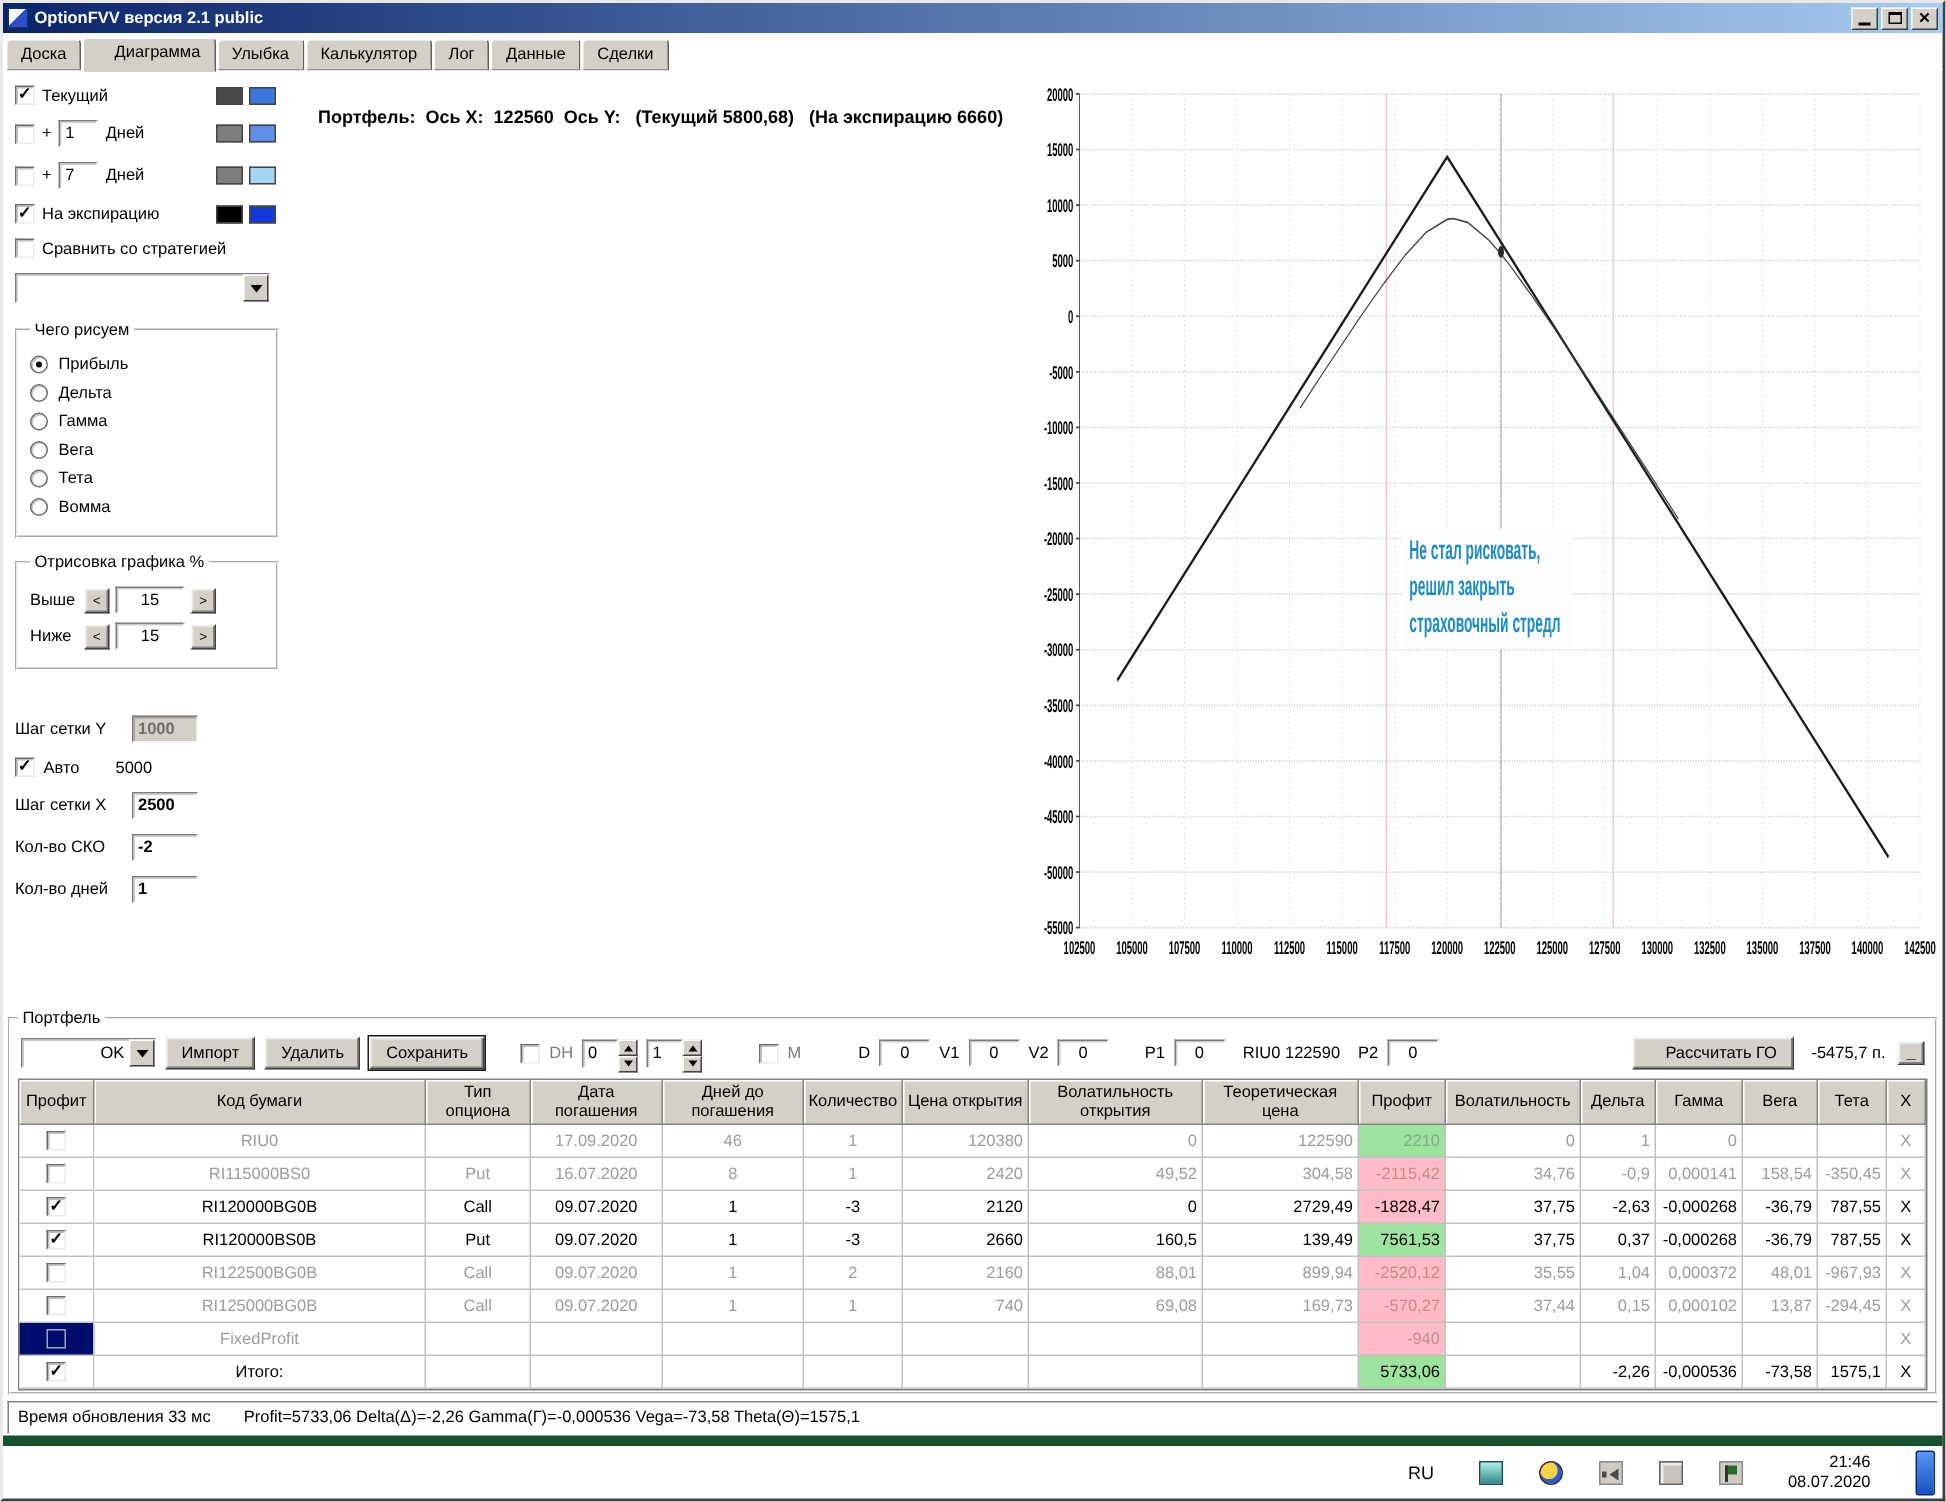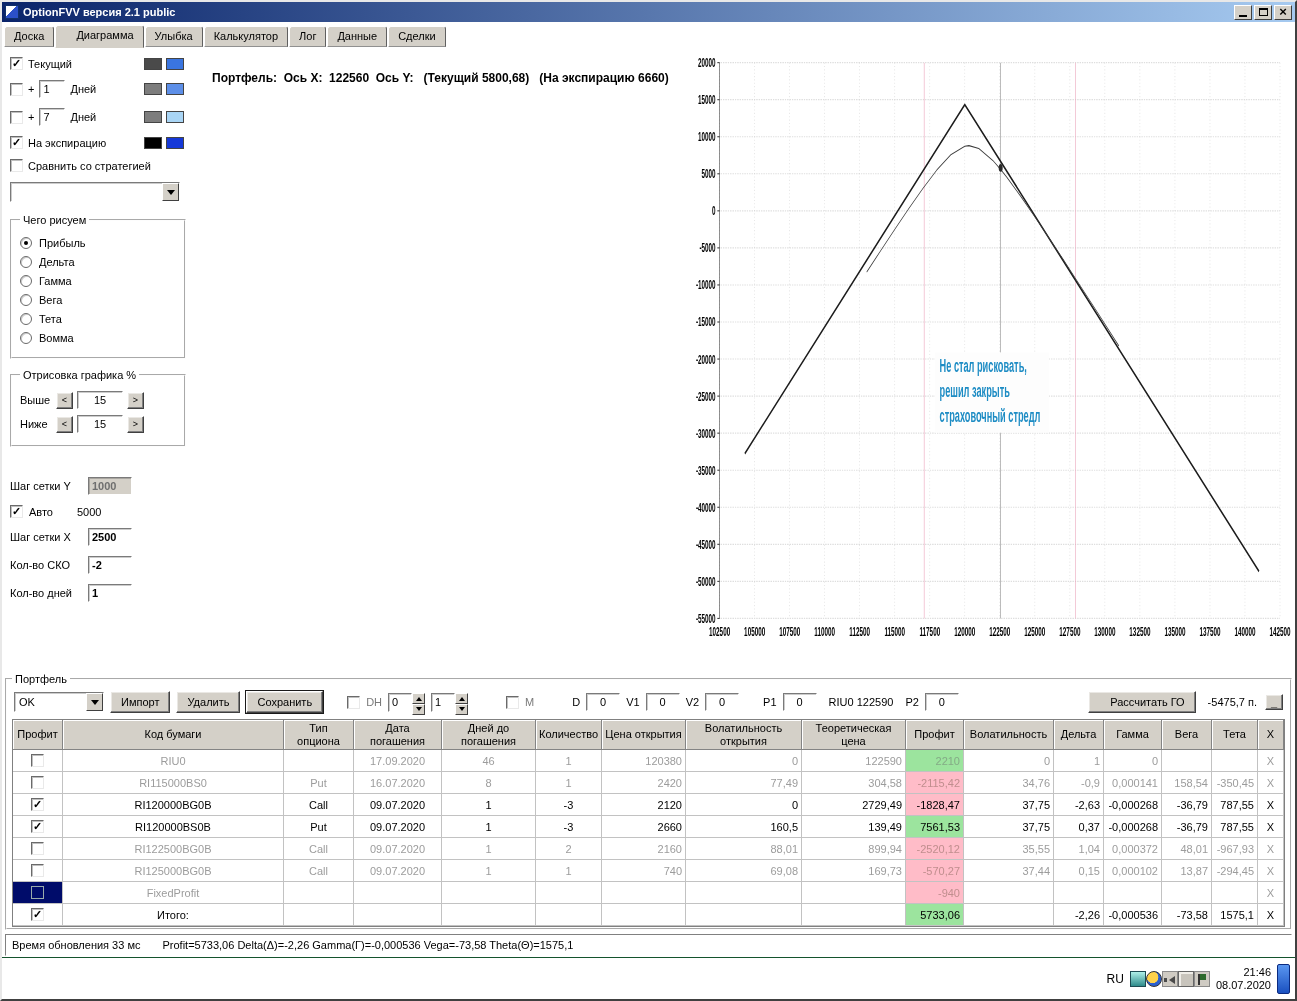--- a/index.html
+++ b/index.html
@@ -83,21 +83,21 @@
   
   .portfolio{flex:0 0 260px;height:260px;padding:1px 3px 2px 3px;}
   .portfolio fieldset{width:100%;height:100%;margin:0;padding:2px 5px 2px 5px;border:2px groove #fdfdfd;min-width:0;}
   .ptoolbar{display:flex;align-items:center;gap:6px;height:30px;padding:1px 2px;}
   .btn{background:#d4d0c8;border:1px solid;border-color:#fff #404040 #404040 #fff;
     box-shadow:inset -1px -1px 0 #808080,inset 1px 1px 0 #eae8e4;height:22px;padding:0 10px;
     font:11px "Liberation Sans",sans-serif;line-height:1;cursor:default;}
   .btn.default{outline:1px solid #1a1a1a;}
   .btn.calc{margin-left:auto;padding-left:21px;}
   .btn.tiny{width:18px;padding:0;height:16px;font-weight:bold;}
-  .preset{width:90px;}
+  .preset{width:90px;padding-left:48px;}
   .dim{color:#7a7a7a;}
   .mini{width:34px;text-align:center;}
   .spin{display:flex;align-items:stretch;height:19px;}
   .spin-in{width:24px;height:19px;text-align:left;}
   .spin-arrows{display:flex;flex-direction:column;width:13px;}
   .sa{flex:1;background:#d4d0c8;border:1px solid;border-color:#fff #404040 #404040 #fff;
     display:flex;align-items:center;justify-content:center;padding:0;}
   .tri-up-s{width:0;height:0;border:3px solid transparent;border-bottom:4px solid #000;margin-bottom:2px;}
   .tri-dn-s{width:0;height:0;border:3px solid transparent;border-top:4px solid #000;margin-top:2px;}
   .gap12{width:12px;flex:0 0 12px;}
@@ -119,22 +119,22 @@
   .pp{background:#ffbcc8;}
   .trow.dis .pp{color:#c08e8e;}
   .trow.dis .pg{color:#84ab86;}
   .cbcell{background:#fff;}
   .selcell{background:#000c6a;}
   .selcell .cb{background:#000c6a;border-color:#9aa;box-shadow:none;}
 
   
   .statusbar{flex:0 0 22px;height:22px;margin:2px 3px 1px 3px;border:1px solid;
     border-color:#808080 #fff #fff #808080;display:flex;align-items:center;padding:0 6px;gap:22px;white-space:nowrap;}
-  .traybar{flex:0 0 42px;height:42px;border-top:1px solid #14532d;display:flex;align-items:center;
-    justify-content:flex-end;gap:0;padding:0 5px;}
+  .traybar{flex:0 0 42px;height:42px;border-top:7px solid #14532d;display:flex;align-items:center;
+    justify-content:flex-end;gap:24px;padding:0 5px;}
   .lang{font-size:12px;margin-right:6px;}
   .ticon{width:16px;height:16px;display:inline-block;position:relative;}
   .t1{background:linear-gradient(#aef0e8,#2e8b8b);border:1px solid #1d4a52;}
   .t2{background:radial-gradient(circle at 40% 38%,#ffd24a 46%,#2b5fd0 50%);border-radius:50%;border:1px solid #333;}
   .t3{background:#cfcbc3;border:1px solid #8a8a8a;}
   .t3::before{content:"";position:absolute;left:2px;top:4px;width:0;height:0;
     border:4px solid transparent;border-right:6px solid #4a4a4a;}
   .t3::after{content:"";position:absolute;left:1px;top:6px;width:3px;height:4px;background:#4a4a4a;}
   .t4{background:#c8c4bc;border:1px solid #666;box-shadow:inset 2px 2px 0 #efede8;}
   .t5{background:#cfcbc3;border:1px solid #8a8a8a;}
@@ -500,21 +500,21 @@
           <div class="trow drow dis">
             <div class="tcell cbcell">
               <span class="cb"></span>
             </div>
             <div class="tcell">RI115000BS0</div>
             <div class="tcell">Put</div>
             <div class="tcell">16.07.2020</div>
             <div class="tcell">8</div>
             <div class="tcell">1</div>
             <div class="tcell num">2420</div>
-            <div class="tcell num">77,49</div>
+            <div class="tcell num">49,52</div>
             <div class="tcell num">304,58</div>
             <div class="tcell num pp">-2115,42</div>
             <div class="tcell num">34,76</div>
             <div class="tcell num">-0,9</div>
             <div class="tcell num">0,000141</div>
             <div class="tcell num">158,54</div>
             <div class="tcell num">-350,45</div>
             <div class="tcell">X</div>
           </div>
           <div class="trow drow">

